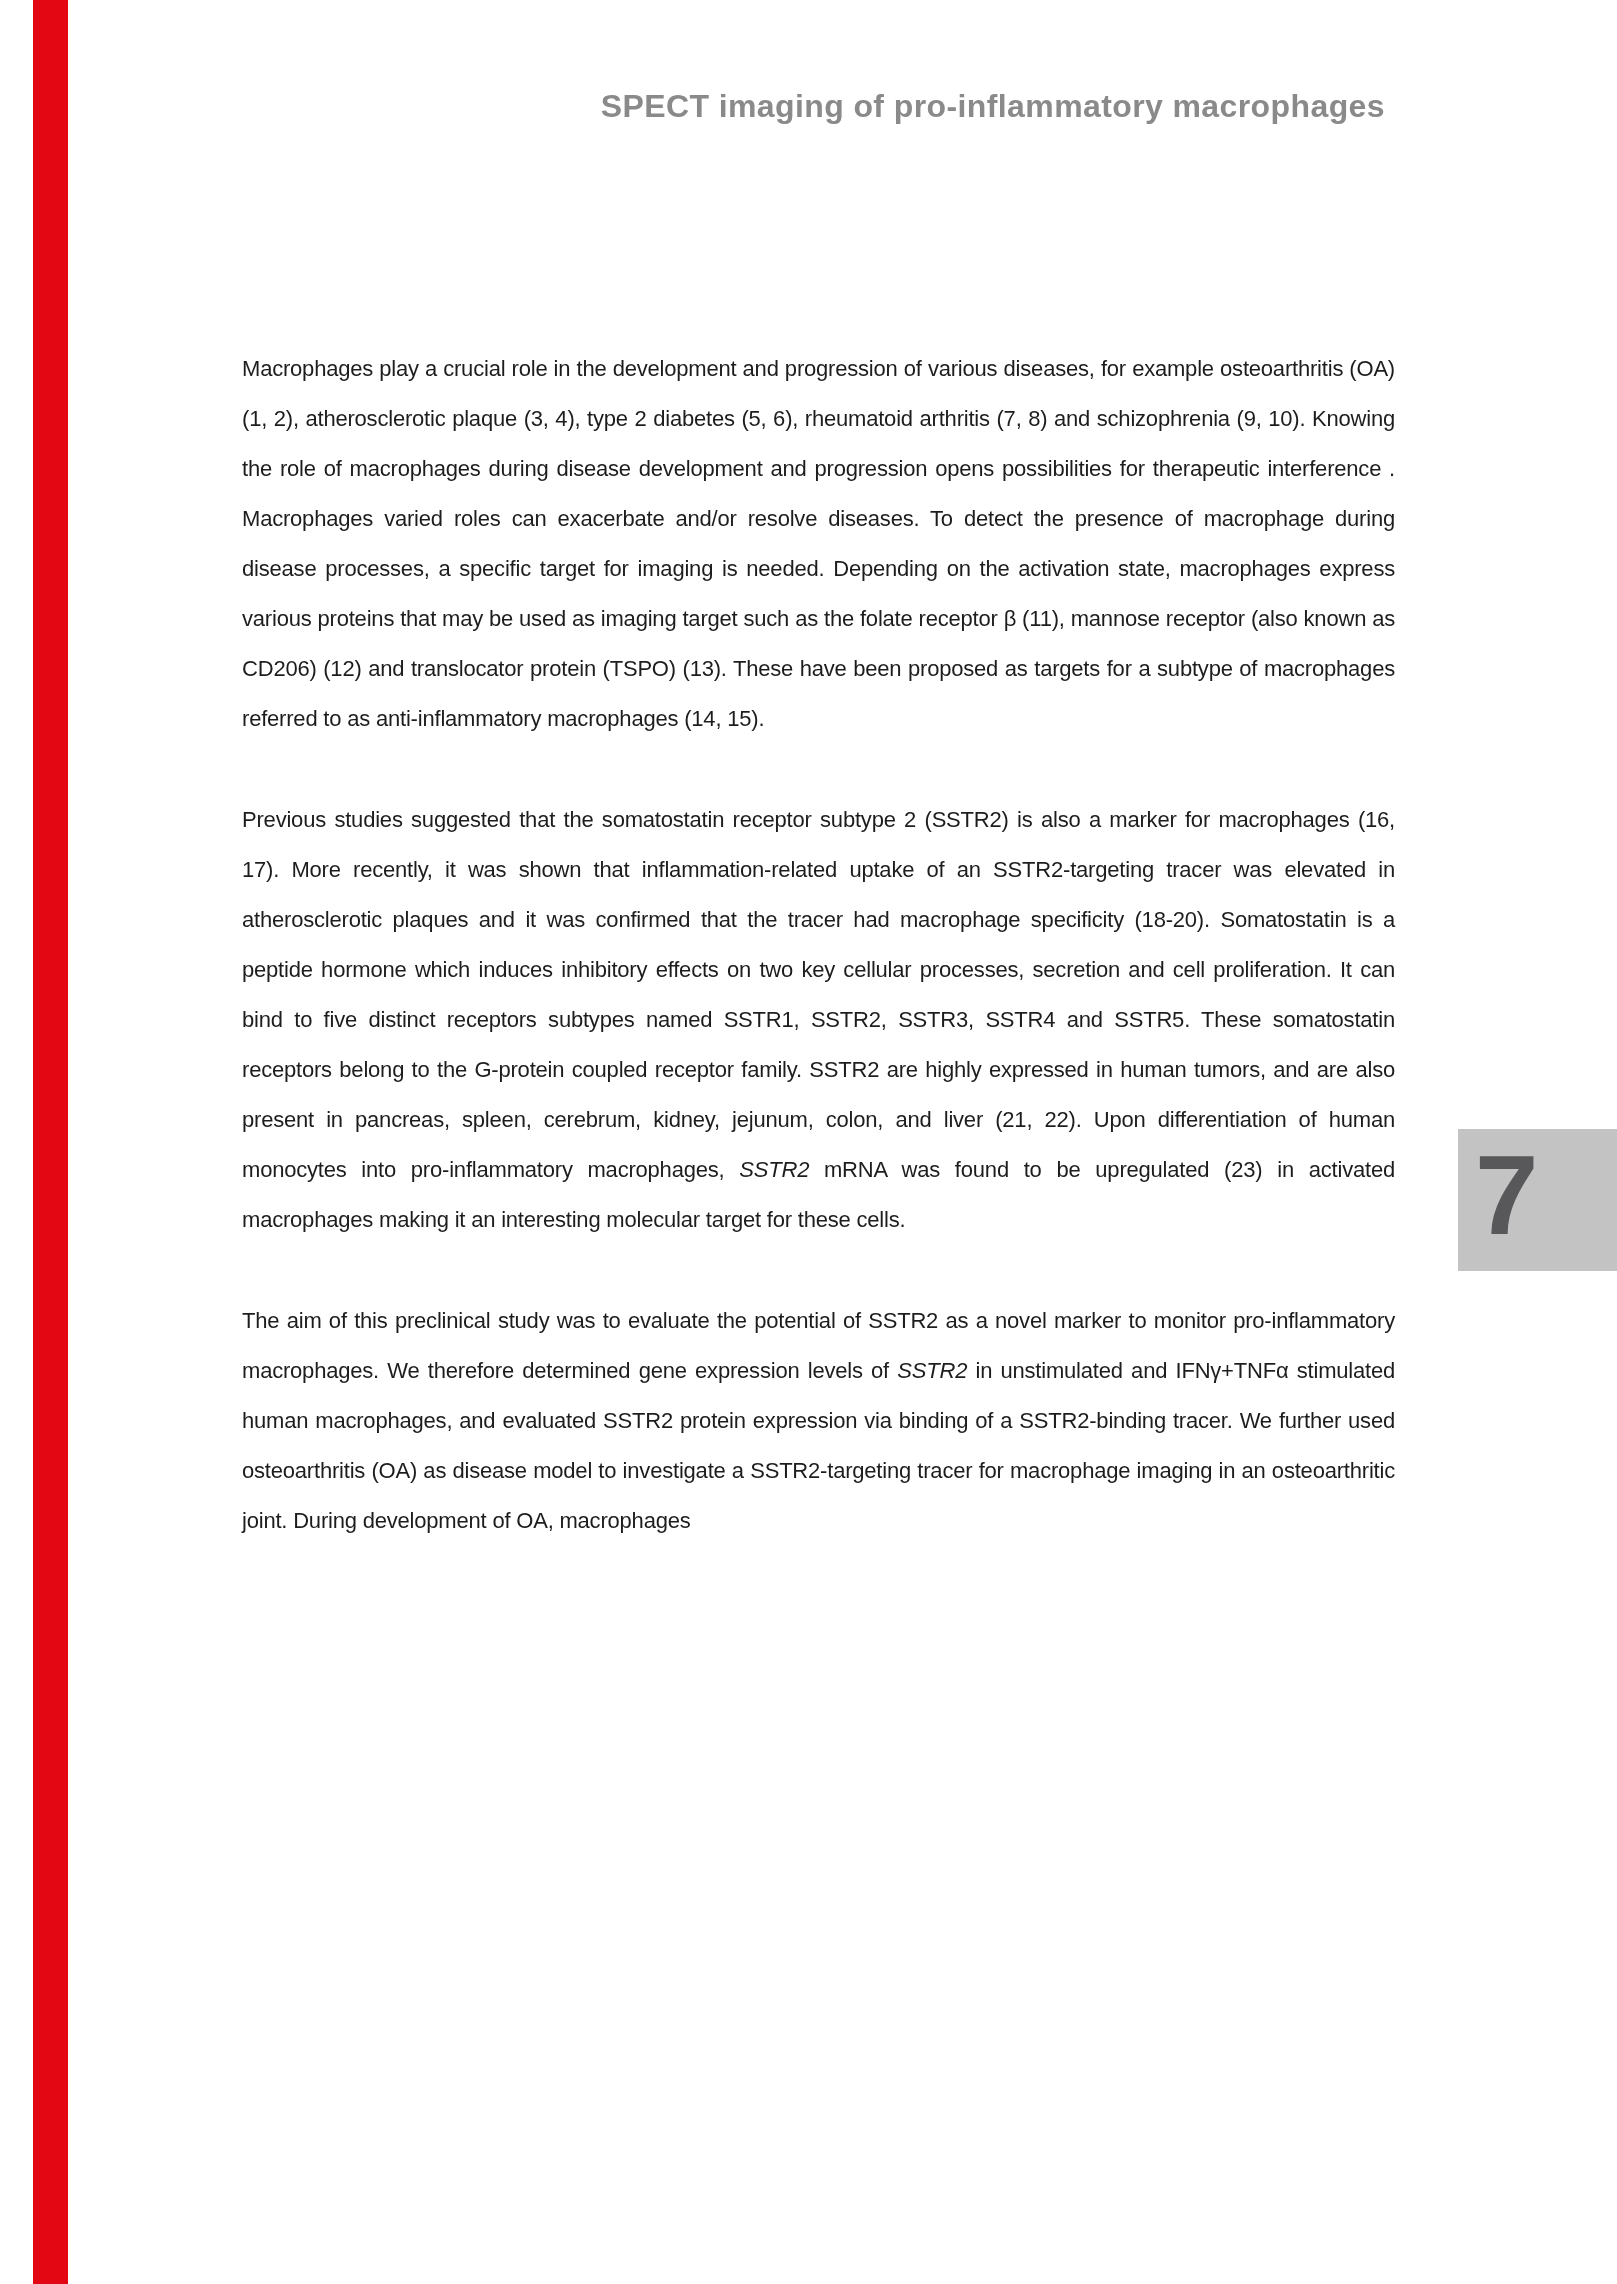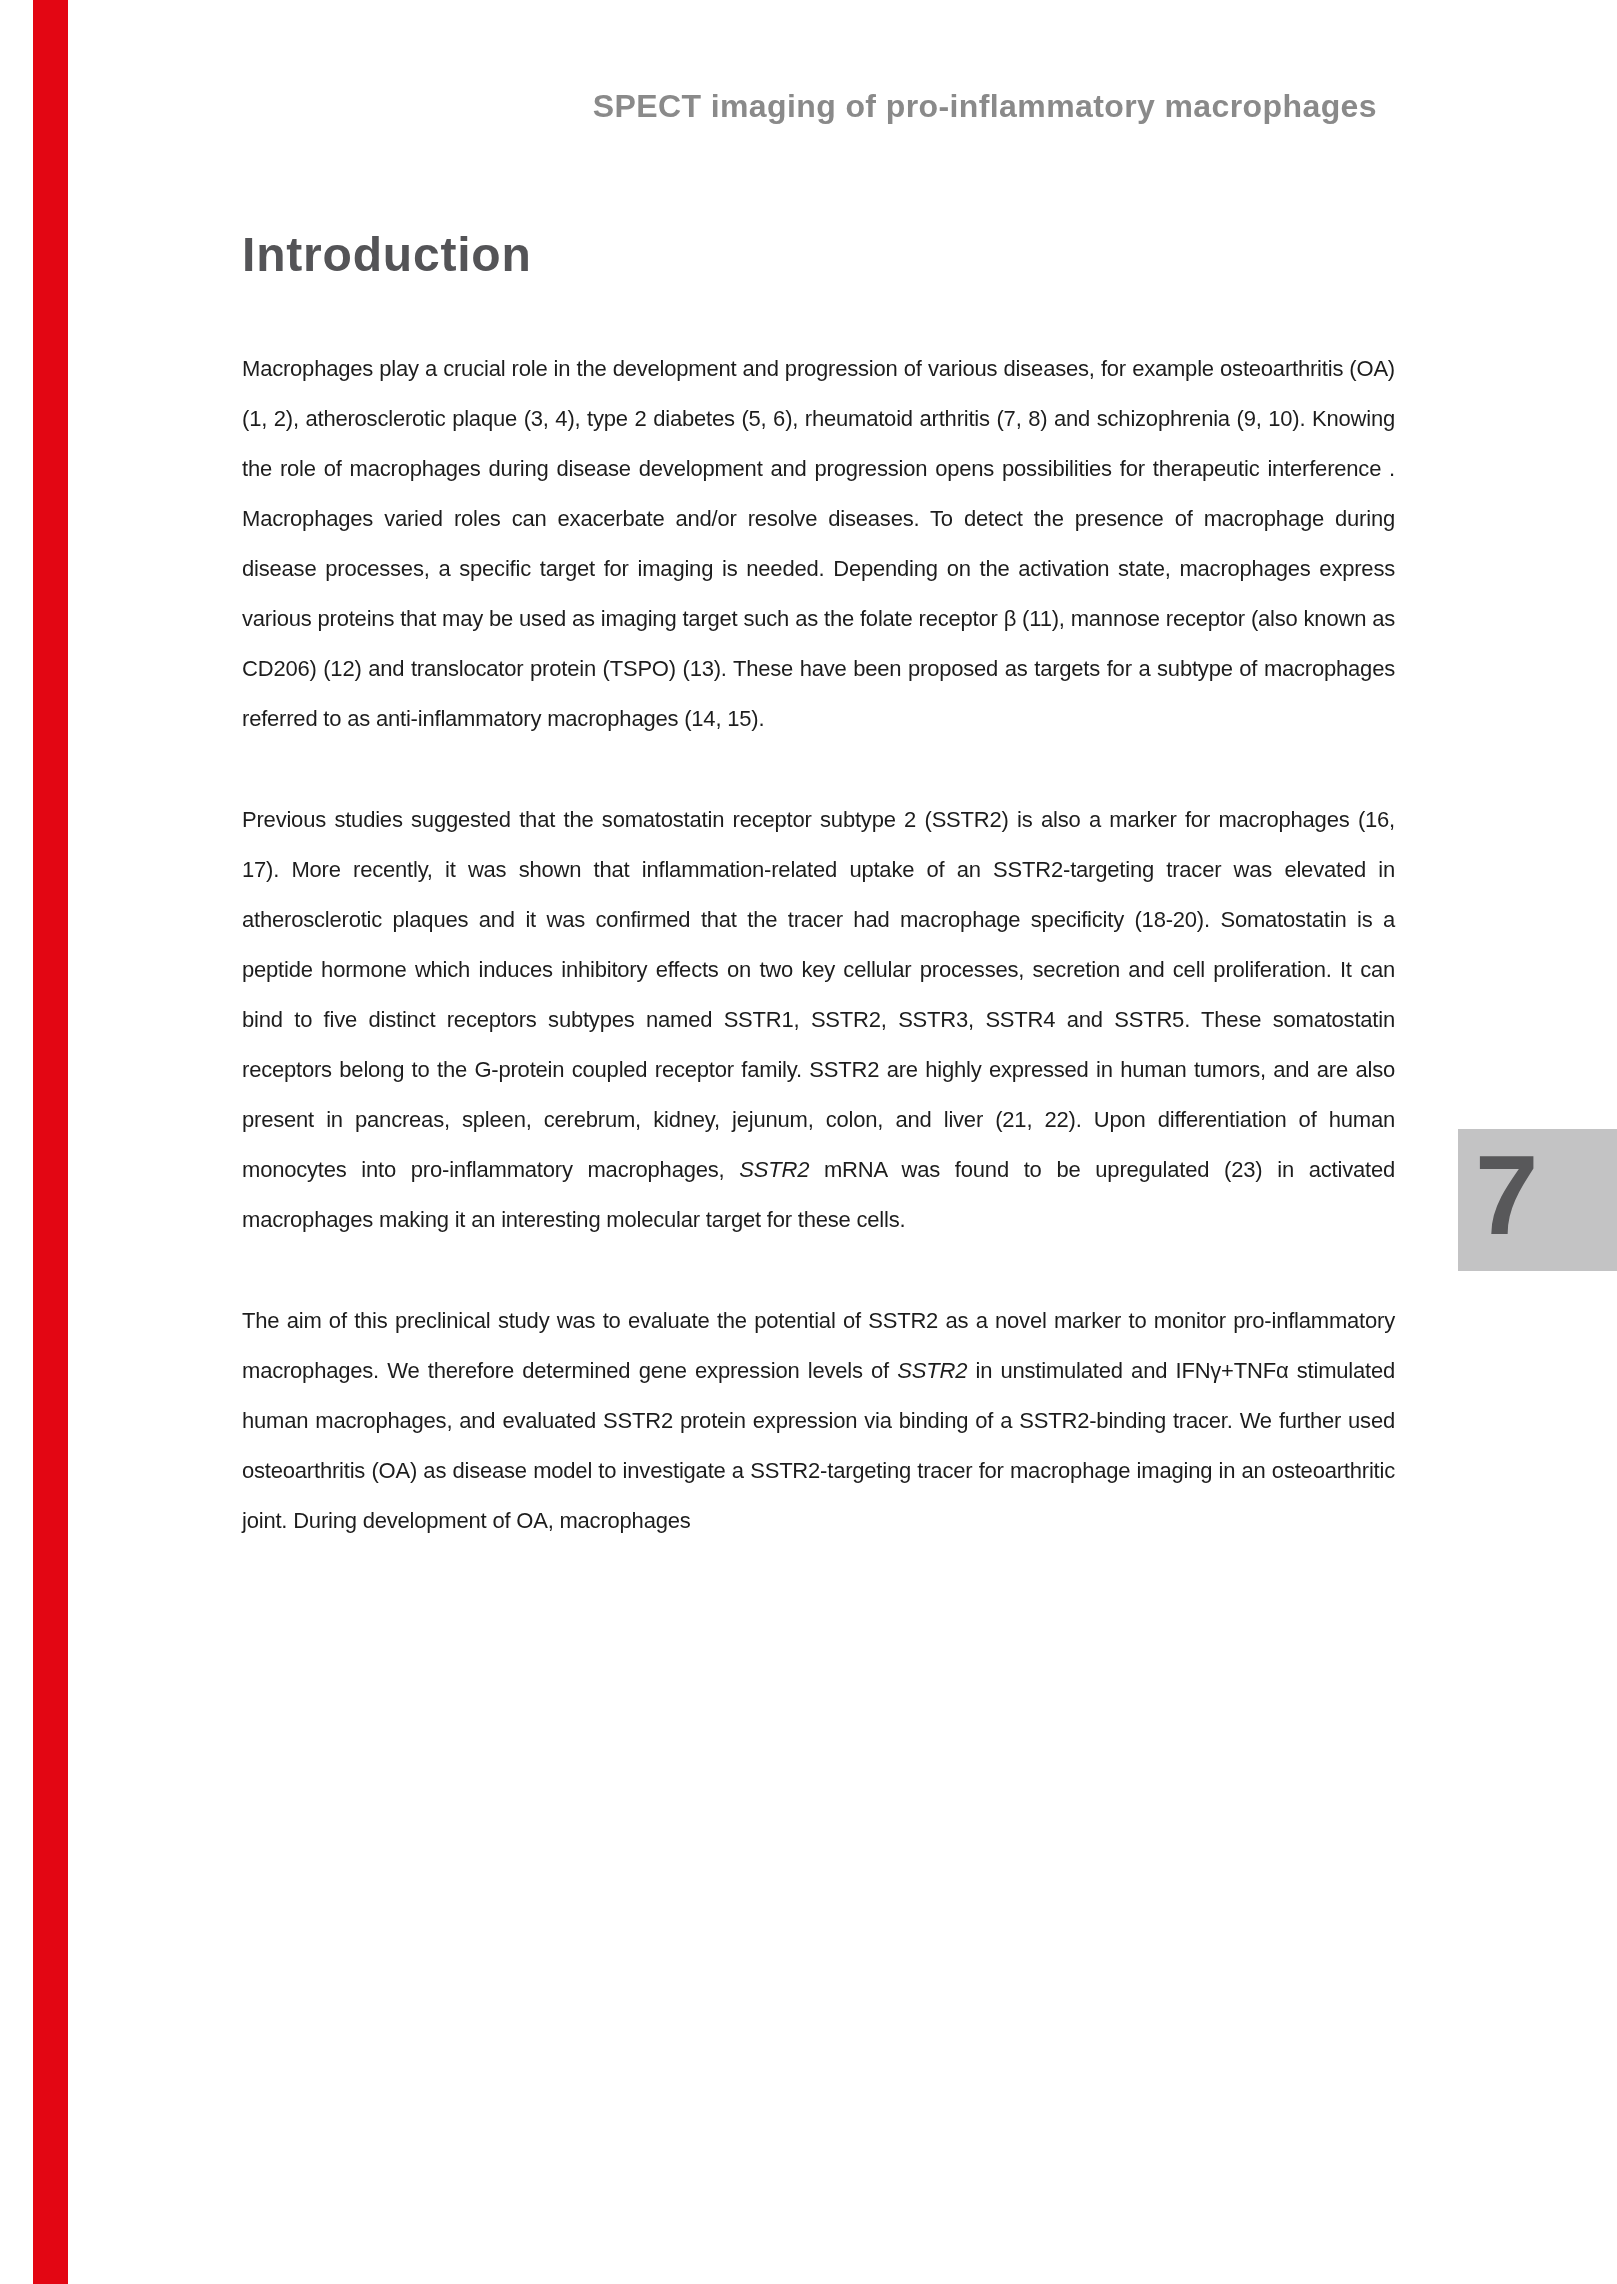--- a/index.html
+++ b/index.html
@@ -11,21 +11,21 @@
     overflow:hidden;
   }
   .red-bar{
     position:absolute;
     left:33px;top:0;
     width:35px;height:2284px;
     background:#e30613;
   }
   .running-header{
     position:absolute;
-    top:88px;left:224px;width:1153px;
+    top:88px;left:232px;width:1153px;
     text-align:right;
     font-size:32px;
     font-weight:bold;
     letter-spacing:0.4px;
     color:#8a8a8a;
     white-space:nowrap;
   }
   .section-title{
     position:absolute;
     top:227px;left:242px;width:1153px;
@@ -72,21 +72,20 @@
 </style>
 </head>
 <body>
 
 <div class="page">
 
   <div class="red-bar" style="background: rgb(227, 6, 19);"></div>
 
   <div class="running-header" style="color: rgb(138, 138, 138);">SPECT imaging of pro-inflammatory macrophages</div>
 
-  <div class="section-title" style="color: rgb(84, 84, 87);">Introduction</div>
 
   <div class="body-text" style="color: rgb(29, 29, 29);">
       <p><span>Macrophages play a crucial role in the development and progression of various diseases, for example osteoarthritis (OA) (1, 2), atherosclerotic plaque (3, 4), type 2 diabetes (5, 6), rheumatoid arthritis (7, 8) and schizophrenia (9, 10). Knowing the role of macrophages during disease development and progression opens possibilities for therapeutic interference . Macrophages varied roles can exacerbate and/or resolve diseases. To detect the presence of macrophage during disease processes, a specific target for imaging is needed. Depending on the activation state, macrophages express various proteins that may be used as imaging target such as the folate receptor β (11), mannose receptor (also known as CD206) (12) and translocator protein (TSPO) (13). These have been proposed as targets for a subtype of macrophages referred to as anti-inflammatory macrophages (14, 15).</span></p>
       <p><span>Previous studies suggested that the somatostatin receptor subtype 2 (SSTR2) is also a marker for macrophages (16, 17). More recently, it was shown that inflammation-related uptake of an SSTR2-targeting tracer was elevated in atherosclerotic plaques and it was confirmed that the tracer had macrophage specificity (18-20). Somatostatin is a peptide hormone which induces inhibitory effects on two key cellular processes, secretion and cell proliferation. It can bind to five distinct receptors subtypes named SSTR1, SSTR2, SSTR3, SSTR4 and SSTR5. These somatostatin receptors belong to the G-protein coupled receptor family. SSTR2 are highly expressed in human tumors, and are also present in pancreas, spleen, cerebrum, kidney, jejunum, colon, and liver (21, 22). Upon differentiation of human monocytes into pro-inflammatory macrophages, </span><span class="it">SSTR2</span><span> mRNA was found to be upregulated (23) in activated macrophages making it an interesting molecular target for these cells.</span></p>
       <p><span>The aim of this preclinical study was to evaluate the potential of SSTR2 as a novel marker to monitor pro-inflammatory macrophages. We therefore determined gene expression levels of </span><span class="it">SSTR2</span><span> in unstimulated and IFNγ+TNFα stimulated human macrophages, and evaluated SSTR2 protein expression via binding of a SSTR2-binding tracer. We further used osteoarthritis (OA) as disease model to investigate a SSTR2-targeting tracer for macrophage imaging in an osteoarthritic joint. During development of OA, macrophages</span></p>
     </div>
 
   <div class="chapter-tab" style="background: rgb(195, 195, 196);">
     <div class="chapter-number" style="color: rgb(88, 88, 90);">7</div>
   </div>

